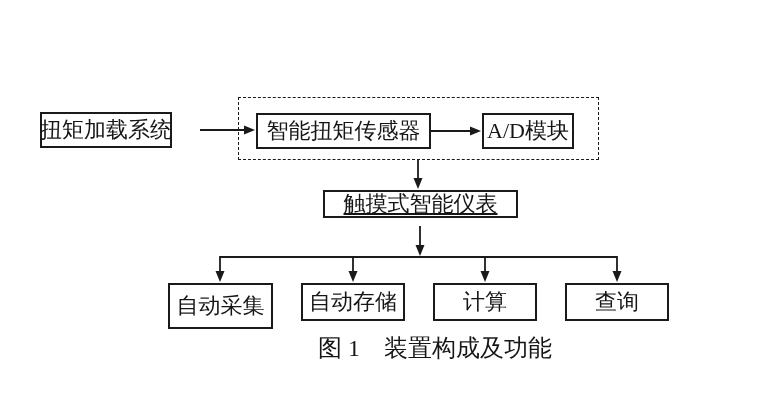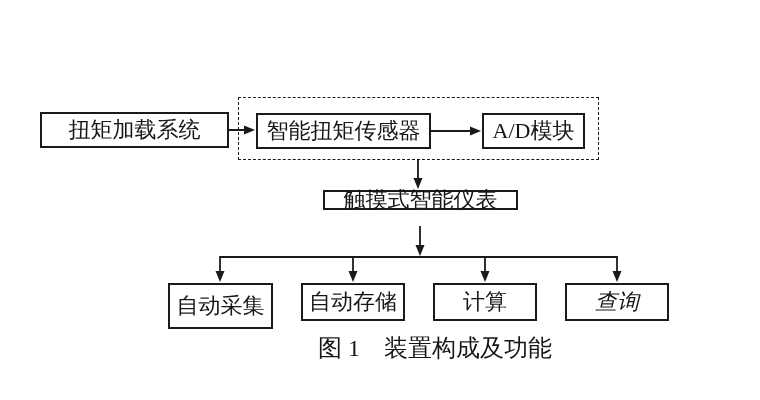--- a/index.html
+++ b/index.html
@@ -47,28 +47,28 @@
     top: 334px;
     width: 400px;
     text-align: right;
     font-size: 24px;
     line-height: 1.2;
     white-space: pre;
     z-index: 3;
   }
 
   
-  #n-torque     { left: 40px;  top: 112px; width: 189px; height: 36px; }
+  #n-torque     { left: 40px;  top: 112px; width: 132px; height: 36px; }
   #n-sensor     { left: 256px; top: 113px; width: 175px; height: 36px; }
-  #n-ad         { left: 482px; top: 113px; width: 103px; height: 36px; }
-  #n-instrument { left: 323px; top: 190px; width: 195px; height: 20px; }
+  #n-ad         { left: 482px; top: 113px; width: 92px; height: 36px; }
+  #n-instrument { left: 323px; top: 190px; width: 195px; height: 28px; text-decoration: underline; }
   #n-collect    { left: 168px; top: 283px; width: 105px; height: 46px; }
   #n-store      { left: 301px; top: 283px; width: 104px; height: 38px; }
   #n-calc       { left: 433px; top: 283px; width: 104px; height: 38px; }
-  #n-query      { left: 565px; top: 283px; width: 104px; height: 38px; font-style: italic; }
+  #n-query      { left: 565px; top: 283px; width: 104px; height: 38px; }
   #g-frame      { left: 238px; top: 97px;  width: 361px; height: 63px; }
 </style>
 </head>
 <body>
 
 <div class="stage">
 
   <div class="dashed-frame" id="g-frame"></div>
 
   <svg class="connector-layer" viewBox="0 0 760 400" xmlns="http://www.w3.org/2000/svg">

